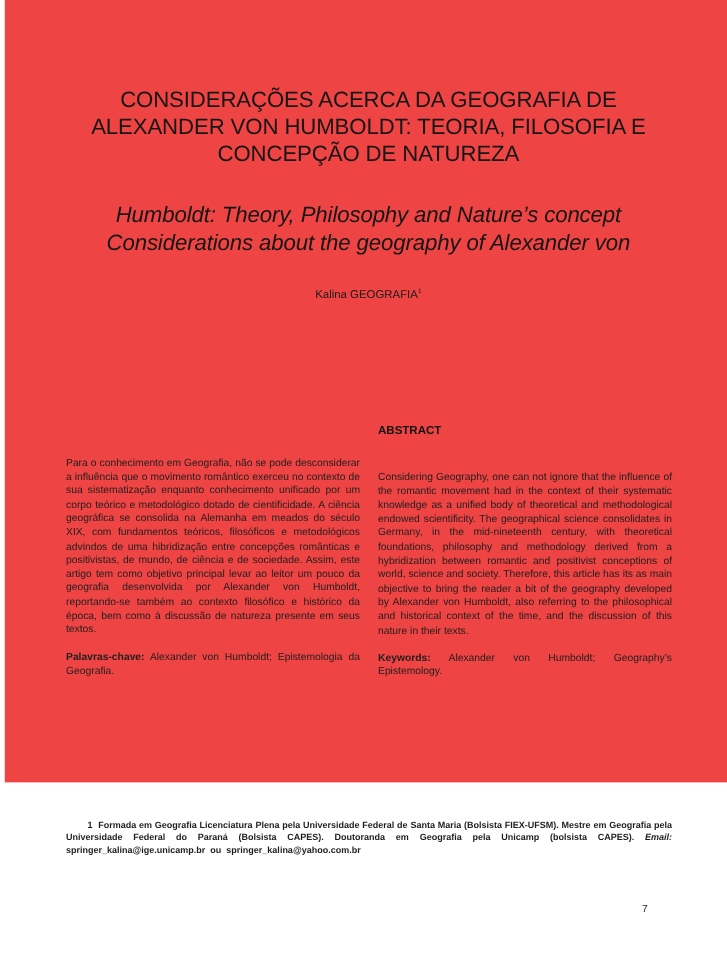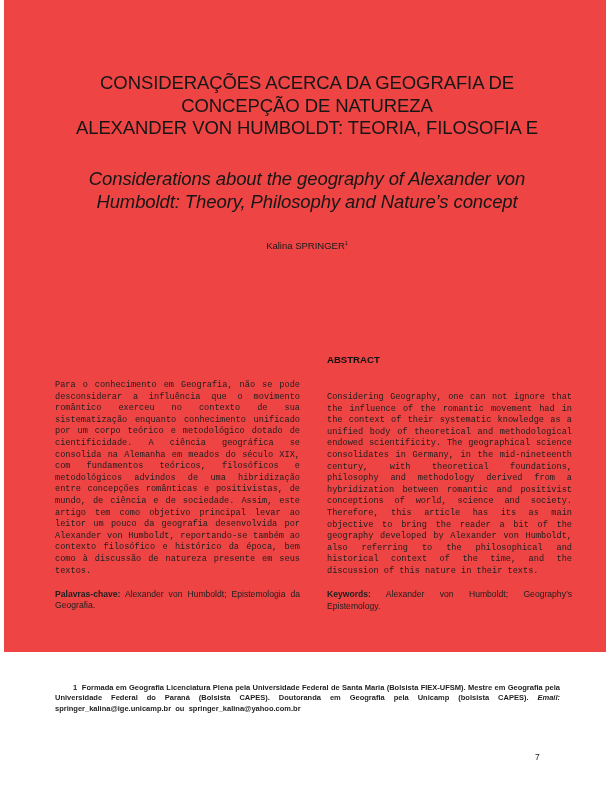--- a/index.html
+++ b/index.html
@@ -6,50 +6,50 @@
     body { width: 606px; height: 800px; position: relative; overflow: hidden; font-family: "Liberation Sans", sans-serif; color: #1a1a1a; }
     .page { position: absolute; left: 4px; top: 0; width: 606px; height: 652px; background: #ef4444; }
 
     .title-pt { position: absolute; left: 40px; top: 72px; width: 526px; text-align: center; font-size: 18.5px; line-height: 22.5px; color: #161616; letter-spacing: -0.1px; }
     .title-en { position: absolute; left: 40px; top: 167px; width: 526px; text-align: center; font-size: 18.5px; line-height: 23px; font-style: italic; color: #161616; letter-spacing: -0.1px; }
     .author { position: absolute; left: 40px; top: 237px; width: 526px; text-align: center; font-size: 9.5px; line-height: 12px; color: #1a1a1a; }
     .author sup { font-size: 5.5px; vertical-align: 4px; }
 
     .col { position: absolute; top: 354px; width: 245px; font-size: 8.6px; line-height: 11.6px; color: #1e1e1e; }
     .col-left { left: 51px; }
-    .col-right { left: 311px; margin-left: 12px; }
+    .col-right { left: 311px; }
     .col h2 { margin: 0; font-size: 9.6px; line-height: 12px; font-weight: bold; color: #111; }
-    .col .body { margin-top: 26px; text-align: justify; font-family: Liberation Mono, monospace; }
+    .col .body { margin-top: 26px; text-align: justify; }
     .col .kw { margin-top: 11.6px; text-align: justify; }
     .col .kw b { font-weight: bold; }
 
     .footnote { position: absolute; left: 51px; top: 683px; width: 505px; font-size: 7.5px; line-height: 10.4px; color: #1e1e1e; text-align: justify; font-weight: bold; }
     .footnote .fn-first { text-indent: 18px; }
     .footnote i { font-style: italic; }
 
     .page-number { position: absolute; left: 531px; top: 752px; font-size: 8.5px; line-height: 10px; color: #222; }
   </style>
 </head>
 <body>
 
 <div class="page">
 
   <div class="title-pt">
     <div>CONSIDERAÇÕES ACERCA DA GEOGRAFIA DE</div>
+    <div>ALEXANDER VON HUMBOLDT: TEORIA, FILOSOFIA E</div>
     <div>CONCEPÇÃO DE NATUREZA</div>
-    <div>ALEXANDER VON HUMBOLDT: TEORIA, FILOSOFIA E</div>
   </div>
 
   <div class="title-en">
+    <div>Humboldt: Theory, Philosophy and Nature’s concept</div>
     <div>Considerations about the geography of Alexander von</div>
-    <div>Humboldt: Theory, Philosophy and Nature’s concept</div>
   </div>
 
   <div class="author">
-    <span>Kalina SPRINGER</span><sup>1</sup>
+    <span>Kalina GEOGRAFIA</span><sup>1</sup>
   </div>
 
   <div class="col col-left">
     <div class="body">Para o conhecimento em Geografia, não se pode desconsiderar a influência que o movimento romântico exerceu no contexto de sua sistematização enquanto conhecimento unificado por um corpo teórico e metodológico dotado de cientificidade. A ciência geográfica se consolida na Alemanha em meados do século XIX, com fundamentos teóricos, filosóficos e metodológicos advindos de uma hibridização entre concepções românticas e positivistas, de mundo, de ciência e de sociedade. Assim, este artigo tem como objetivo principal levar ao leitor um pouco da geografia desenvolvida por Alexander von Humboldt, reportando-se também ao contexto filosófico e histórico da época, bem como à discussão de natureza presente em seus textos.</div>
     <div class="kw">
       <b>Palavras-chave:</b>
       <span>Alexander von Humboldt; Epistemologia da Geografia.</span>
     </div>
   </div>
 

